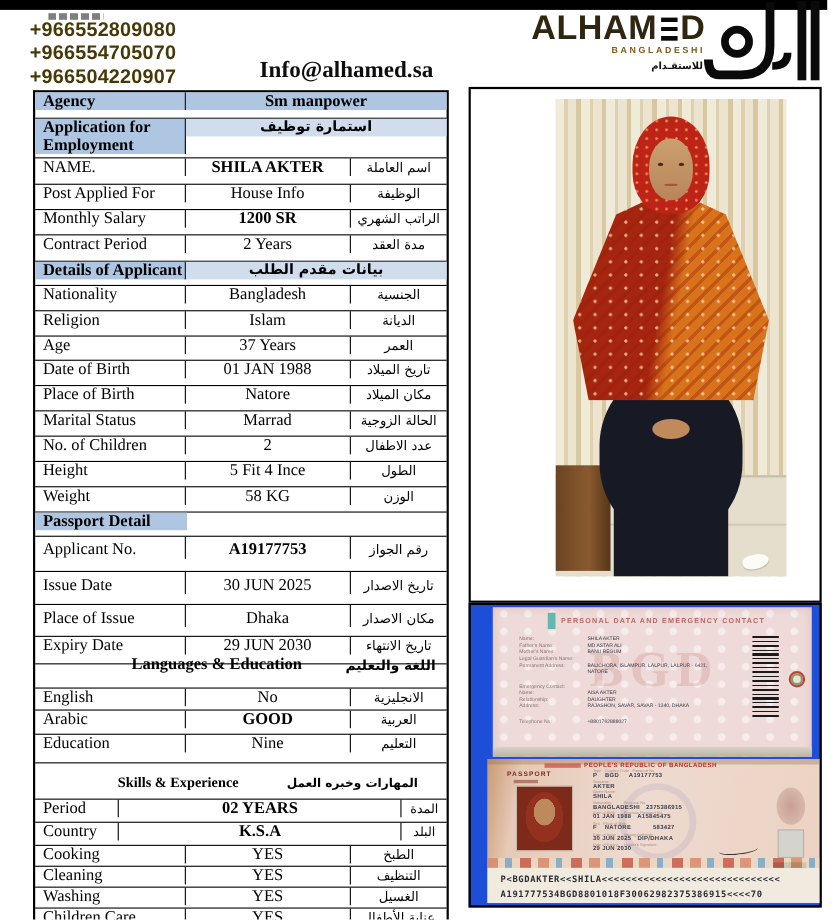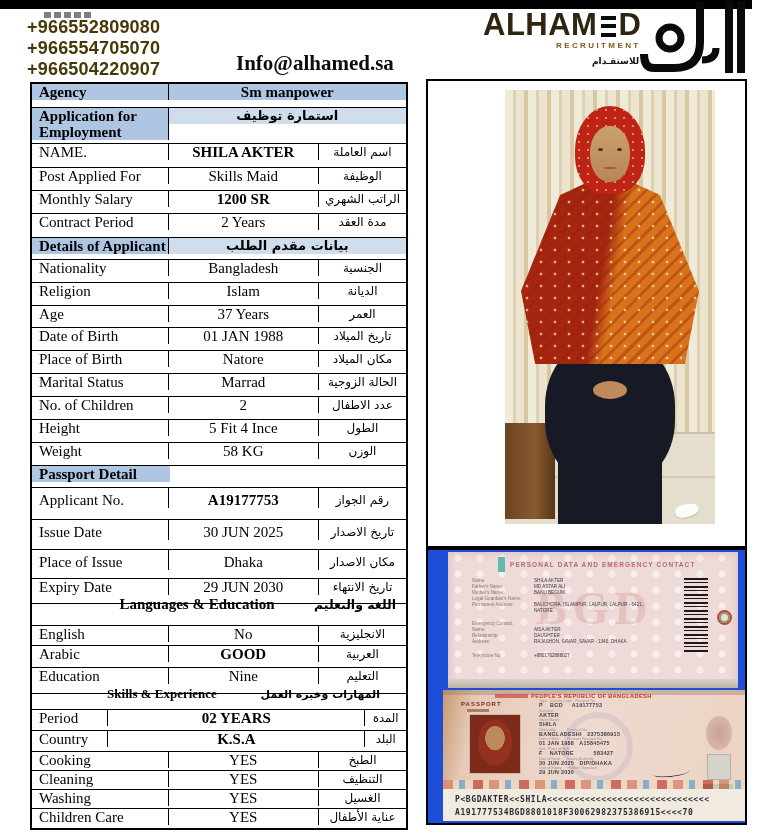--- a/index.html
+++ b/index.html
@@ -161,21 +161,21 @@
   <div>+966554705070</div>
   <div>+966504220907</div>
 </div>
 <div class="email">Info@alhamed.sa</div>
 
 <div class="logo-word">
   <span>ALHAM</span>
     <span class="logo-e"></span>
     <span>D</span>
 </div>
-<div class="logo-rec">RECRUITMENT</div>
+<div class="logo-rec">BANGLADESHI</div>
 <svg class="logo-cal" viewBox="0 0 110 78">
   <rect x="97" y="1" width="8" height="72" fill="#0a0a0a"></rect>
   <rect x="85" y="1" width="8" height="72" fill="#0a0a0a"></rect>
   <path d="M60,2 v40 q0,26 -26,26 h-20 q-10,0 -10,-14" fill="none" stroke="#0a0a0a" stroke-width="8"></path>
   <circle cx="30" cy="38" r="11" fill="none" stroke="#0a0a0a" stroke-width="7"></circle>
   <path d="M62,60 q14,0 14,-12" fill="none" stroke="#0a0a0a" stroke-width="7"></path>
 </svg>
 <div class="logo-tagline">للاستقـدام</div>
 
 <div class="cv-table" id="cvTable">
@@ -187,21 +187,21 @@
       <div class="cell c1 hb b">Application for Employment</div>
       <div class="cell c23 hl arhdr">استمارة توظيف</div>
     </div>
     <div class="trow" style="height: 24px;">
       <div class="cell c1">NAME.</div>
       <div class="cell c2 b">SHILA AKTER</div>
       <div class="cell c3">اسم العاملة</div>
     </div>
     <div class="trow" style="height: 23px;">
       <div class="cell c1">Post Applied For</div>
-      <div class="cell c2">Skills Maid</div>
+      <div class="cell c2">House Info</div>
       <div class="cell c3">الوظيفة</div>
     </div>
     <div class="trow" style="height: 23px;">
       <div class="cell c1">Monthly Salary</div>
       <div class="cell c2 b">1200 SR</div>
       <div class="cell c3">الراتب الشهري</div>
     </div>
     <div class="trow" style="height: 24px;">
       <div class="cell c1">Contract Period</div>
       <div class="cell c2">2 Years</div>
@@ -293,21 +293,21 @@
     <div class="trow" style="height: 22px;">
       <div class="cell c1">Arabic</div>
       <div class="cell c2 b">GOOD</div>
       <div class="cell c3">العربية</div>
     </div>
     <div class="trow" style="height: 26px;">
       <div class="cell c1">Education</div>
       <div class="cell c2">Nine</div>
       <div class="cell c3">التعليم</div>
     </div>
-    <div class="trow" style="height: 16px;">
+    <div class="trow" style="height: 16px; margin-top: 17px;">
       <div class="fullrow fullsm">
         <div class="full-en">Skills &amp; Experience</div>
         <div class="full-ar">المهارات وخبره العمل</div>
       </div>
     </div>
     <div class="trow" style="height: 21px;">
       <div class="cell w1">Period</div>
       <div class="cell w2 b">02 YEARS</div>
       <div class="cell w3">المدة</div>
     </div>

